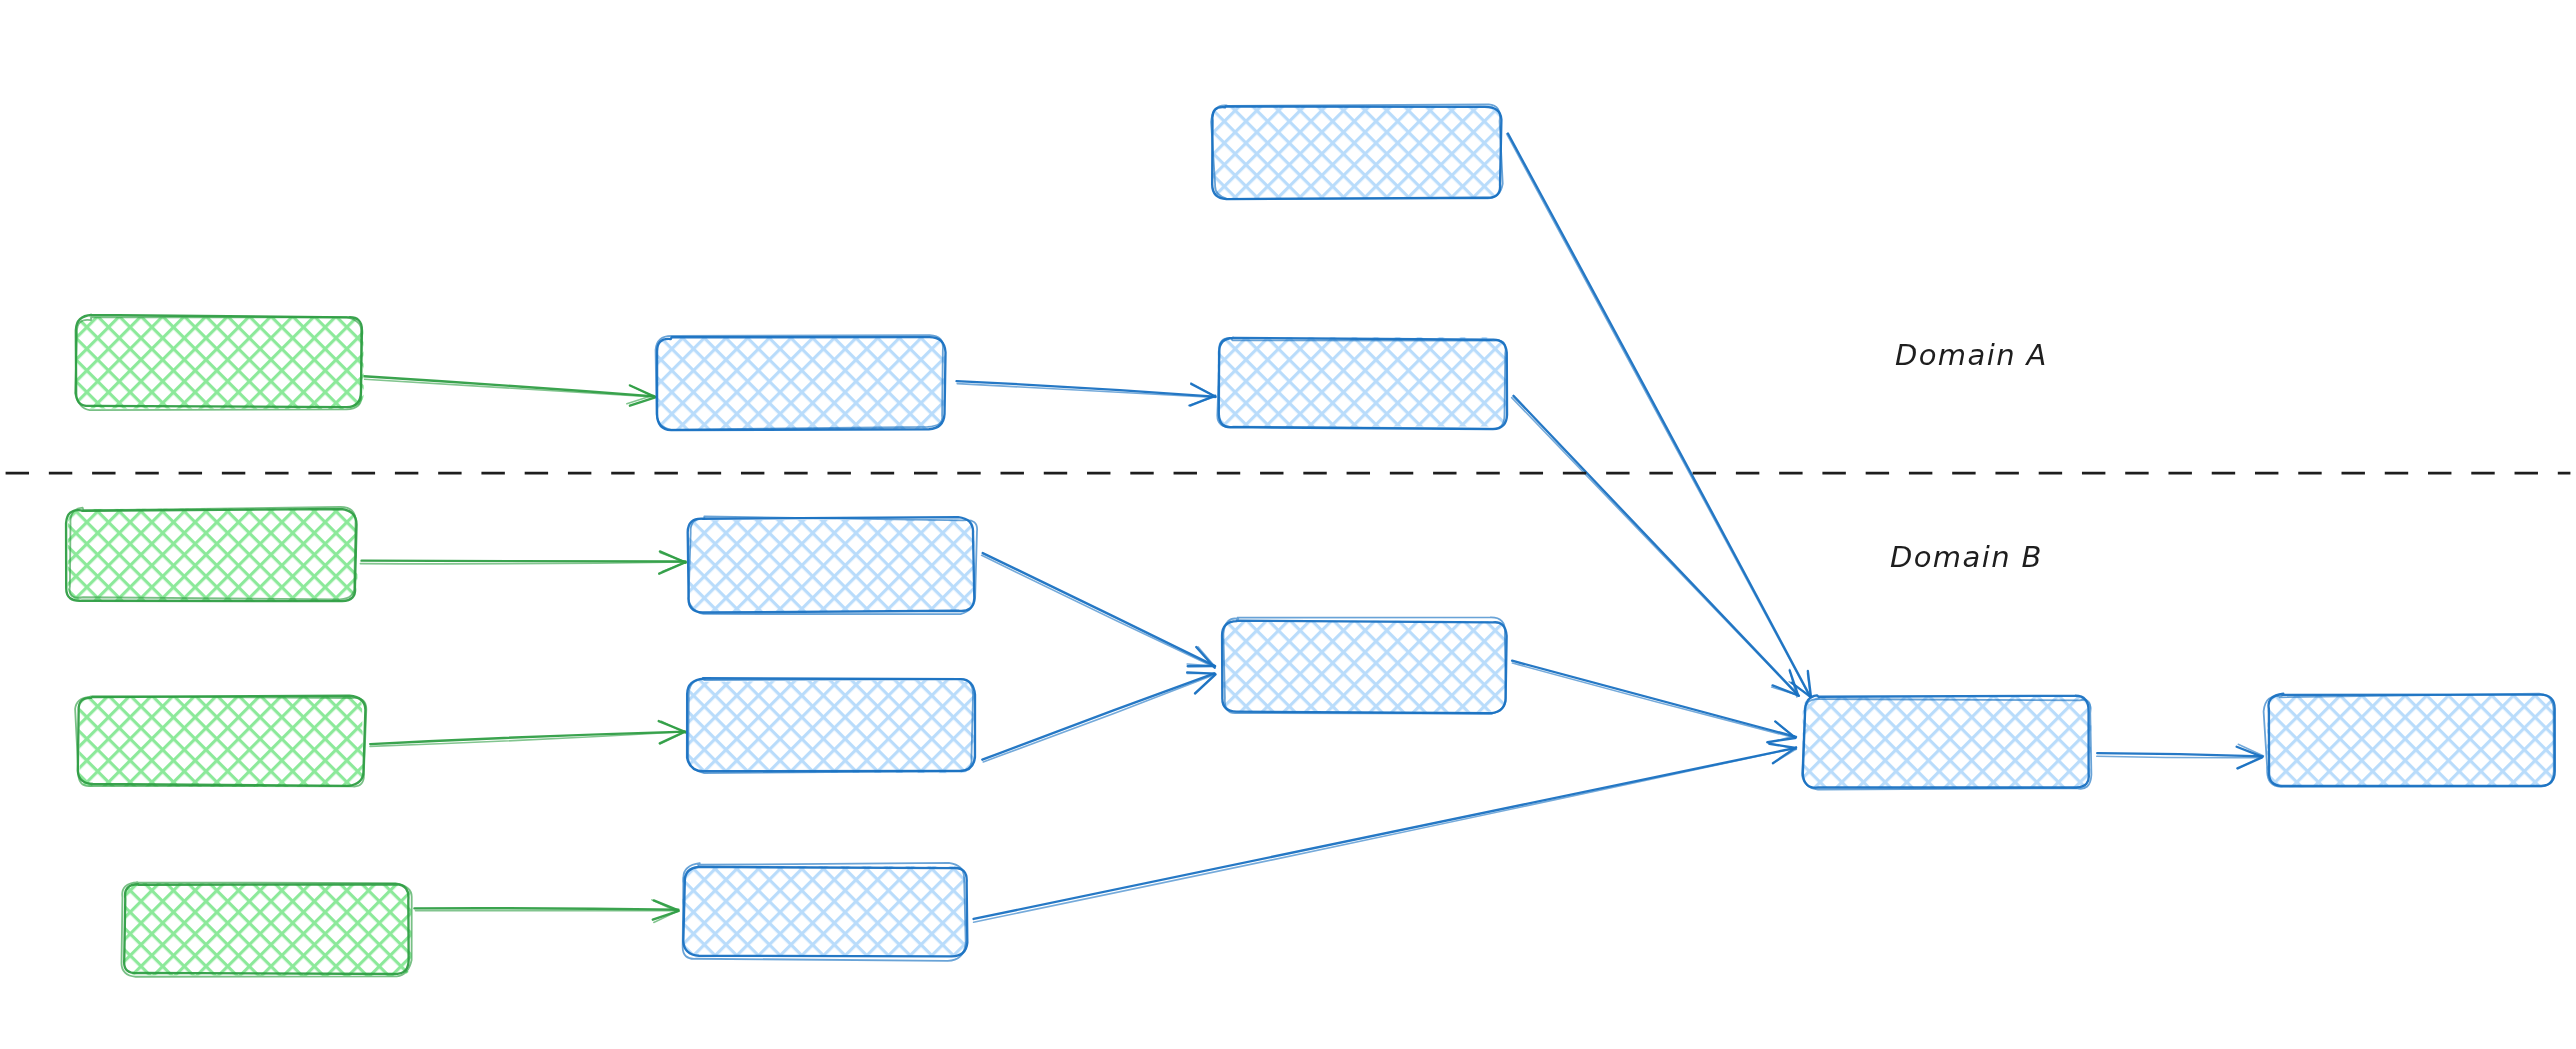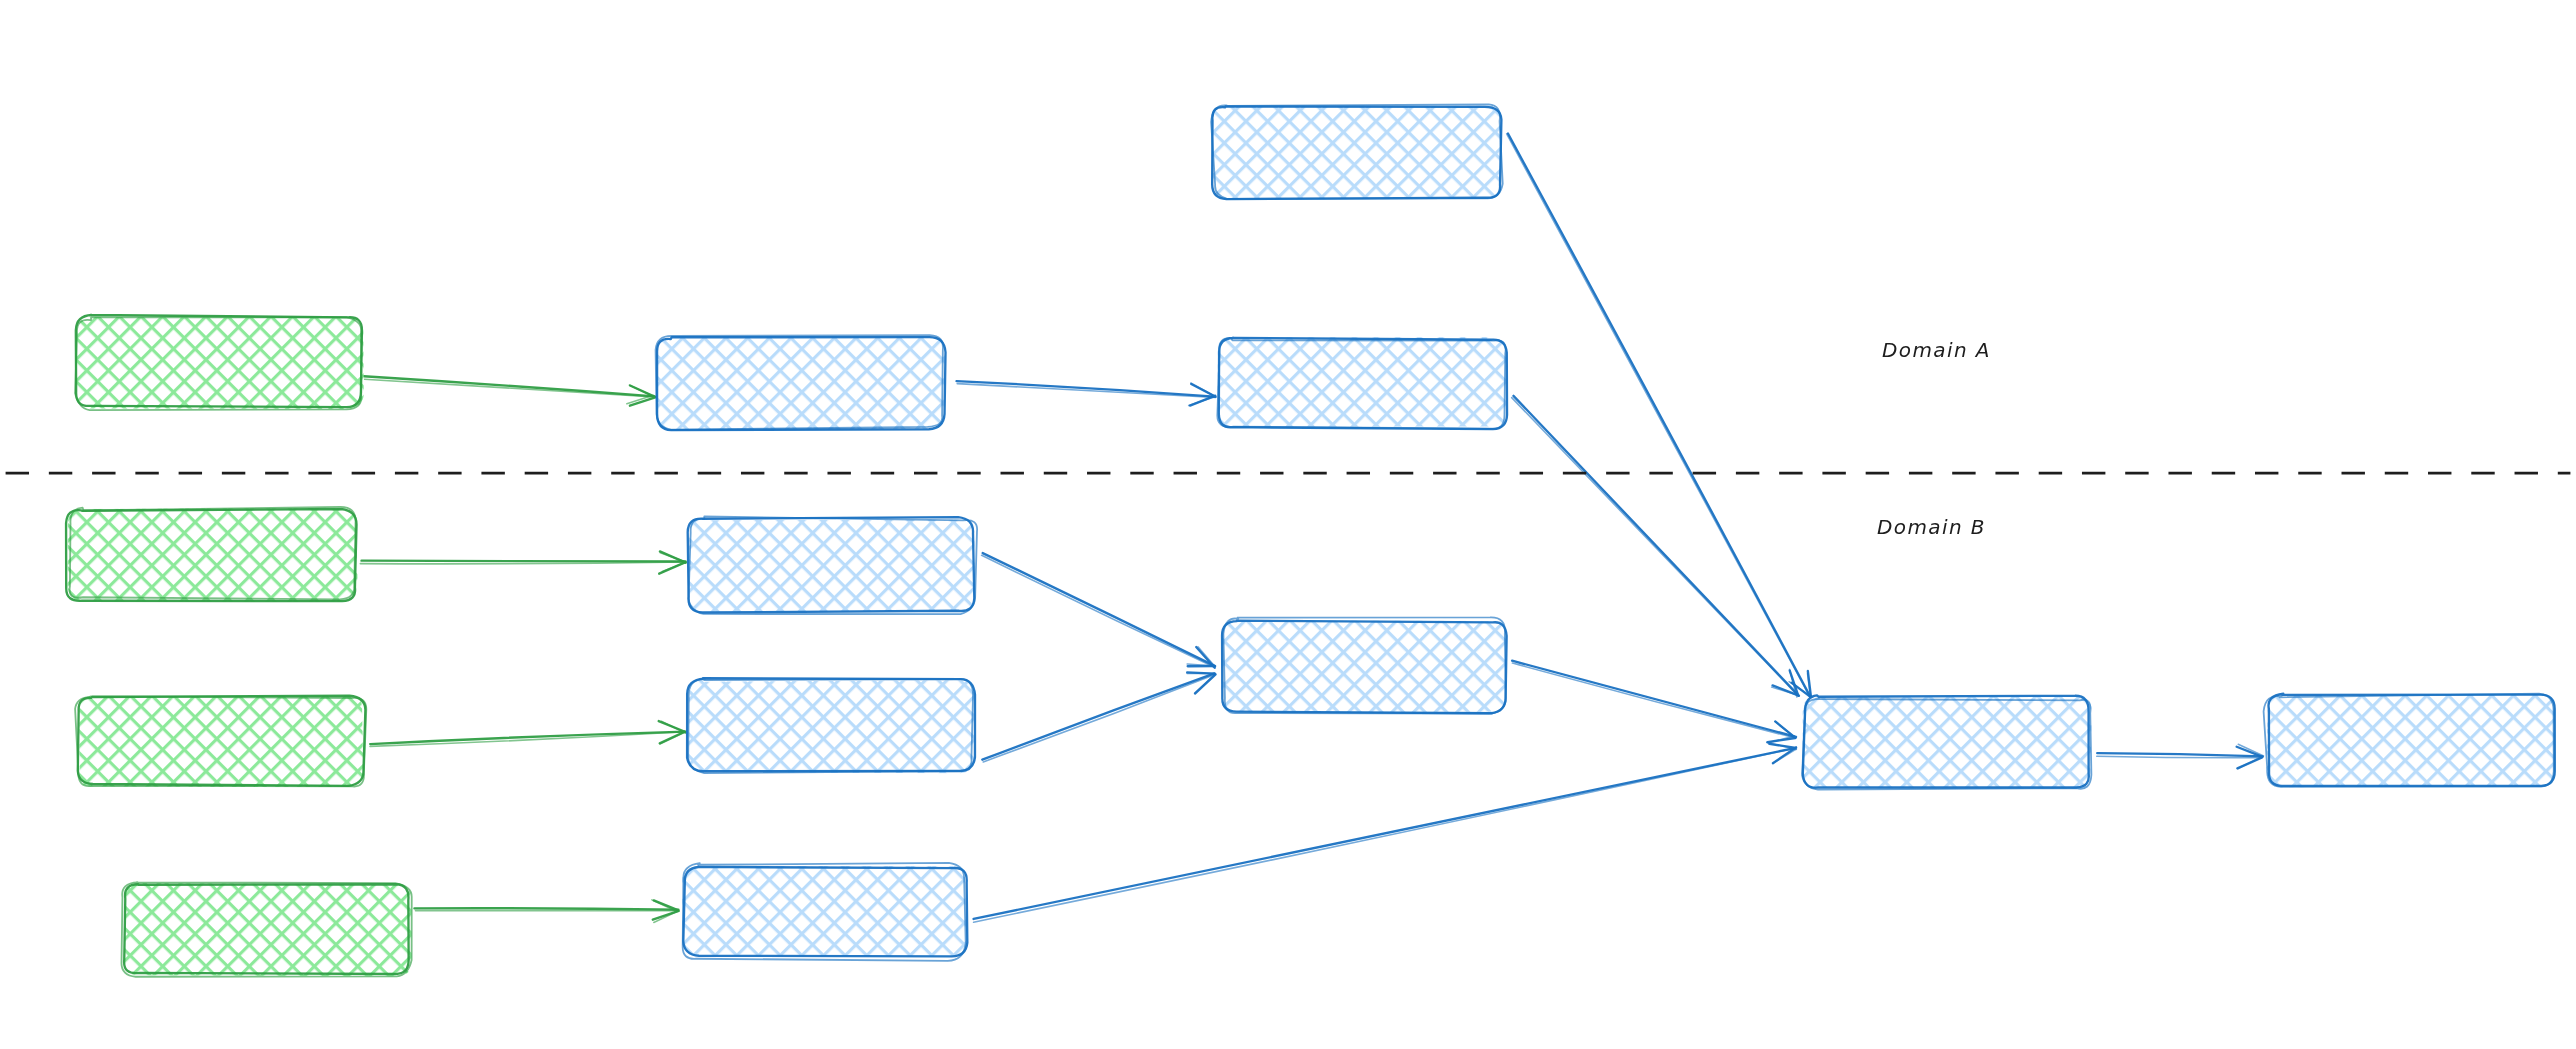--- a/index.html
+++ b/index.html
@@ -2,27 +2,28 @@
 <html style="font-size:14.4px"><head>
 <meta charset="utf-8">
 <style>
   html,body{margin:0;padding:0;background:#ffffff;}
   body{width:2576px;height:1049px;overflow:hidden;font-family:"DejaVu Sans",sans-serif;}
   #canvas{position:relative;width:2576px;height:1049px;background:#fff;}
   #canvas svg.layer{position:absolute;left:0;top:0;width:2576px;height:1049px;overflow:visible;}
   .domain-label{
     position:absolute;
     font-family:"DejaVu Sans",sans-serif;
-    font-size:20px;
+    font-size:29px;
     font-weight:400;
     font-style:italic;
     letter-spacing:1.4px;
     color:#1e1e1e;
     white-space:nowrap;
     user-select:none;
+    margin-left:13px;
   }
 </style>
 </head>
 <body>
 
 <div id="canvas">
 
   <svg class="layer" viewBox="0 0 2858 1164" xmlns="http://www.w3.org/2000/svg">
     <defs>
       <pattern id="hatch-green" width="17" height="17" patternUnits="userSpaceOnUse" patternTransform="rotate(45)">
@@ -514,17 +515,17 @@
           Q 2513.4326699569974 769.138970185229 2531.6956065024697 773.1722229031716 Z" fill="none" stroke="#1971c2" stroke-width="2" stroke-linecap="round" stroke-linejoin="round" opacity="0.65"></path>
         </g>
       </g>
     <g id="divider-group">
         <line x1="6" y1="525" x2="2852" y2="525" stroke="#1e1e1e" stroke-width="3" stroke-dasharray="26 22" stroke-linecap="butt"></line>
       </g>
   </svg>
 
   <div id="labels-group">
       <div class="domain-label" style="left: 1882px; top: 338px;">Domain A</div>
-      <div class="domain-label" style="left: 1877px; top: 515px;">Domain B</div>
+      <div class="domain-label" style="left: 1877px; top: 540px;">Domain B</div>
     </div>
 
 </div>
 
 
 </body></html>

